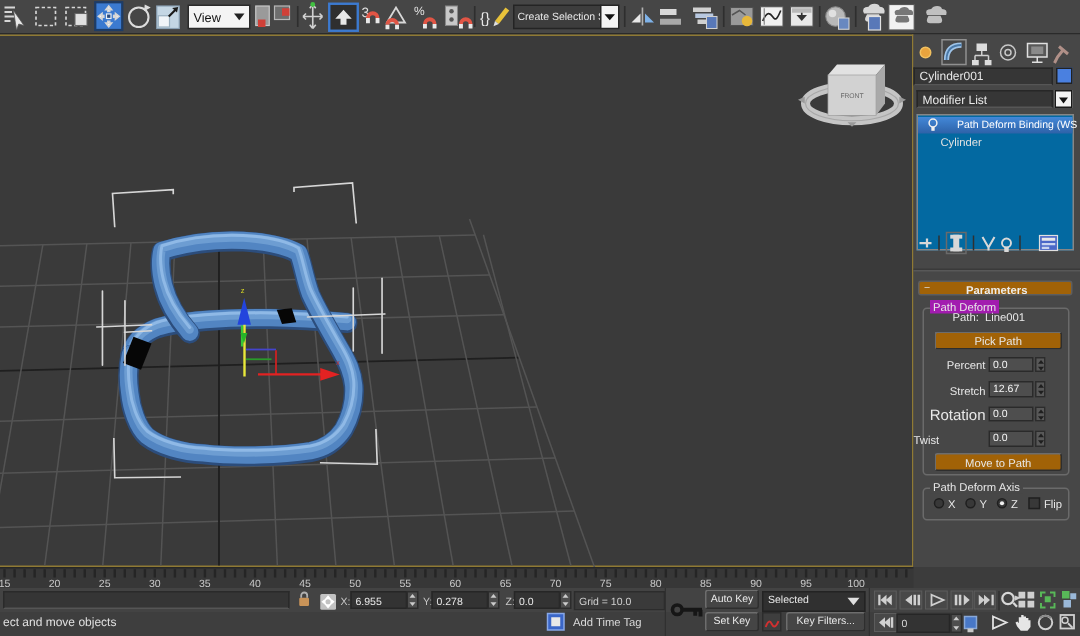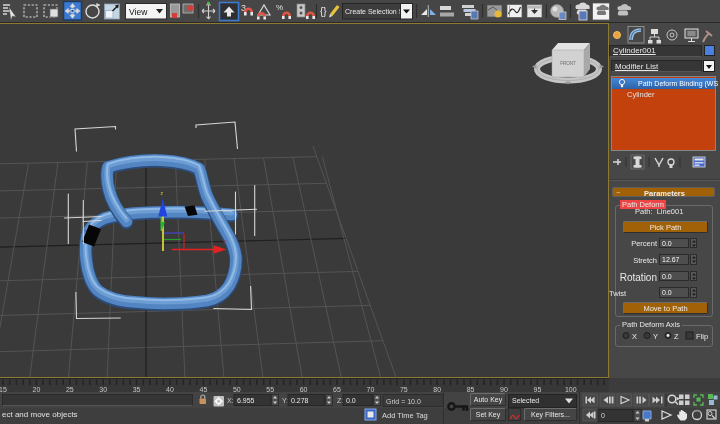--- a/index.html
+++ b/index.html
@@ -1,18 +1,18 @@
 <!DOCTYPE html>
 <html><head><meta charset="utf-8"><style>
 html,body{margin:0;padding:0;width:720px;height:424px;overflow:hidden;background:#474747;
 font-family:"Liberation Sans",sans-serif;}
 *{box-sizing:border-box;}
 .abs{position:absolute;}
 .t8{font-size:8px;color:#e4e4e4;}
-.fld{background:#363636;border:1px solid #272727;border-bottom-color:#565656;color:#e8e8e8;text-decoration:underline;}
+.fld{background:#363636;border:1px solid #272727;border-bottom-color:#565656;color:#e8e8e8;}
 .btn{background:#a16207;border:1px solid #6d6d6d;border-bottom-color:#2e2e2e;border-right-color:#2e2e2e;
 border-radius:2px;color:#e8e8e8;text-align:center;}
 </style></head>
 <body>
 
 <div class="abs" id="toolbar" style="left:0;top:0;width:720px;height:23px;background:#464646;border-bottom:1px solid #2a2a2a;">
 <svg class="abs" style="left:0;top:0" width="720" height="23">
 <g fill="none" stroke="#d6d6d6" stroke-width="1.1">
 <path d="M3,5 L10,5 M3,8 L8,8 M3,11 L10,11 M3,14 L7,14" stroke-width="1.3"></path>
 <polygon points="9,7 16,17 12.5,16 11,20" fill="#e8e8e8" stroke="#555" stroke-width="0.5"></polygon>
@@ -331,21 +331,21 @@
 </g>
 </svg>
 <div class="abs t8 fld" style="left:0px;top:21.5px;width:93px;height:12px;padding:0.5px 0 0 3px;">Cylinder001</div>
 <div class="abs" style="left:95px;top:22px;width:10.5px;height:10.5px;background:#4a80e0;border:1px solid #222;"></div>
 <div class="abs t8 fld" style="left:2px;top:37px;width:91px;height:12px;padding:1px 0 0 3px;">Modifier List</div>
 <div class="abs" style="left:94px;top:37px;width:12px;height:12px;background:#f2f2f2;border:1px solid #1a1a1a;">
 <svg width="10" height="10" style="position:absolute;left:0;top:1px">
         <polygon points="2,3 8,3 5,7" fill="#111"></polygon>
       </svg>
     </div>
-<div class="abs" style="left:2px;top:53px;width:105px;height:75px;background:#c2410c;border:1px solid #868686;">
+<div class="abs" style="left:2px;top:53px;width:105px;height:91px;background:#0369a1;border:1px solid #868686;">
 <div class="abs" style="left:0;top:0.5px;width:103px;height:11px;background:linear-gradient(#4388d8,#2d62a8);">
 <svg width="14" height="11" style="position:absolute;left:5px;top:0">
           <circle cx="5" cy="4" r="2.6" fill="none" stroke="#f0f0f0" stroke-width="1"></circle>
           <rect x="3.9" y="6.6" width="2.2" height="2.6" fill="#f0f0f0"></rect>
         </svg>
 <span class="abs" style="left:26px;top:2px;font-size:7px;color:#fff;white-space:nowrap;">Path Deform Binding (WS</span>
 </div>
 <span class="abs" style="left:15px;top:13px;font-size:7.5px;color:#e2e2e2;">Cylinder</span>
 </div>
 <svg class="abs" style="left:0;top:131px" width="111" height="17">
@@ -366,21 +366,21 @@
 <rect x="85.5" y="8" width="9" height="1.5" fill="#c8d4f0" stroke="none"></rect>
 <rect x="85.5" y="10.5" width="5" height="1.5" fill="#c8d4f0" stroke="none"></rect>
 </g>
 </svg>
 <div class="abs" style="left:0;top:156px;width:111px;height:2px;border-top:1px solid #3a3a3a;border-bottom:1px solid #585858;"></div>
 <div class="abs" style="left:3px;top:164px;width:103px;height:10px;background:#a16207;border:1px solid #5e5e5e;border-radius:2px;">
 <span class="abs" style="left:3px;top:0.5px;font-size:7px;color:#ddd;">−</span>
 <span class="abs" style="left:0;top:0.5px;width:103px;text-align:center;font-size:7.5px;color:#ececec;font-weight:bold;">Parameters</span>
 </div>
 <div class="abs" style="left:6px;top:182px;width:98px;height:112px;border:1px solid #6a6a6a;border-radius:3px;"></div>
-<span class="abs" style="left:11px;top:177px;font-size:7.5px;color:#e8e8e8;background:#ef4444;padding:0 2px;">Path Deform</span>
+<span class="abs" style="left:11px;top:177px;font-size:7.5px;color:#e8e8e8;background:#a21caf;padding:0 2px;">Path Deform</span>
 <span class="abs" style="left:26px;top:184px;font-size:7.5px;color:#e8e8e8;">Path:&nbsp; Line001</span>
 <div class="abs btn" style="left:14px;top:198px;width:85px;height:12px;font-size:7.5px;padding-top:1px;">Pick Path</div>
 <span class="abs" style="left:0;top:216.0px;width:48px;text-align:right;font-size:7.5px;color:#e8e8e8;">Percent</span>
 <div class="abs" style="left:50px;top:214.5px;width:30px;height:10.5px;background:#4e4e4e;border:1px solid #2a2a2a;color:#f6f6f6;font-size:7px;padding:1px 0 0 2px;">0.0</div>
 <div class="abs" style="left:81px;top:214.5px;width:7px;height:10.5px;background:#585858;border:1px solid #2c2c2c;">
 <svg width="6" height="9" style="position:absolute;left:-0.5px;top:0">
         <polygon points="3,1 5,3.5 1,3.5" fill="#1e1e1e"></polygon>
         <polygon points="3,8 5,5.5 1,5.5" fill="#1e1e1e"></polygon>
       </svg>
     </div>

